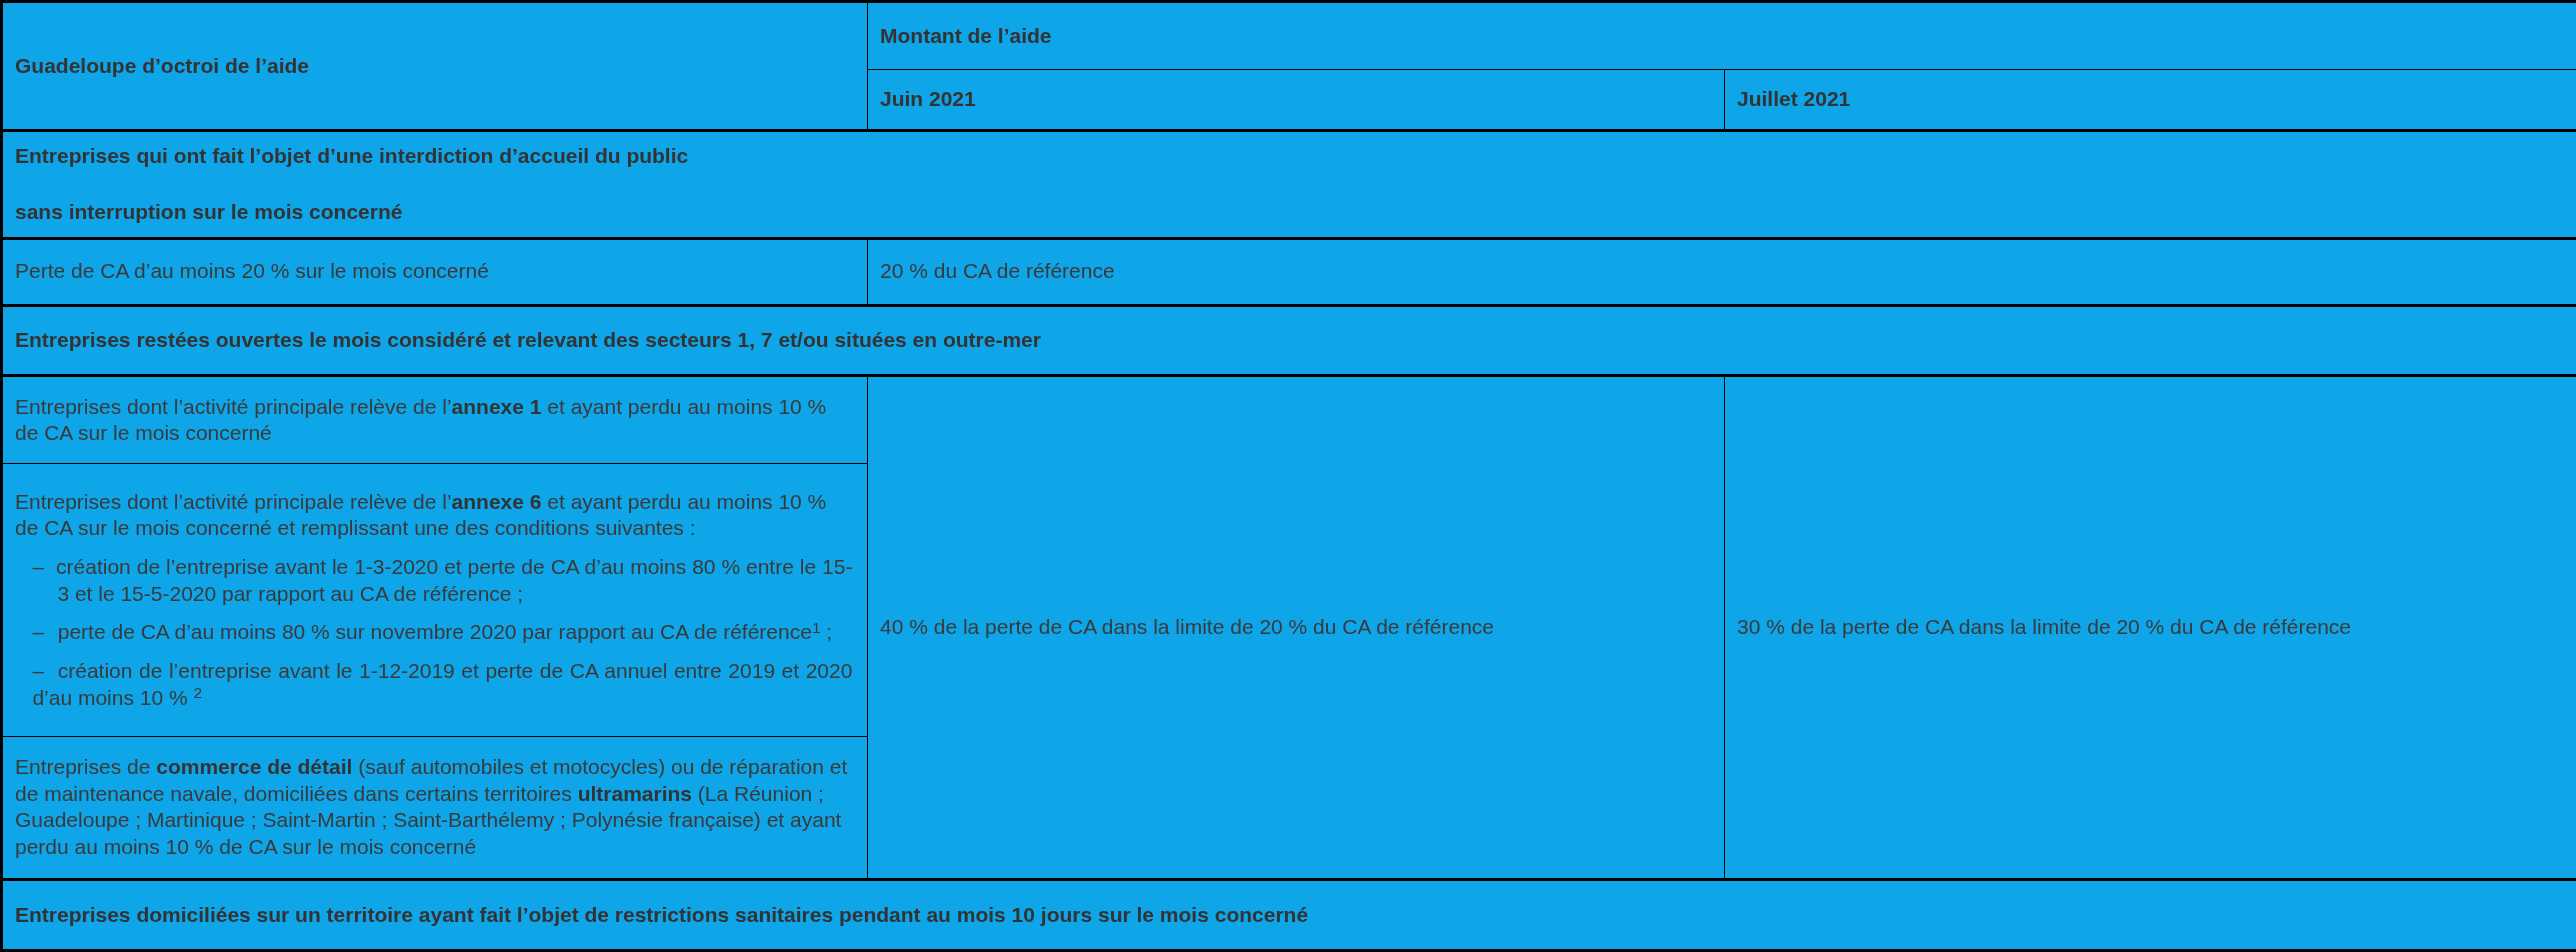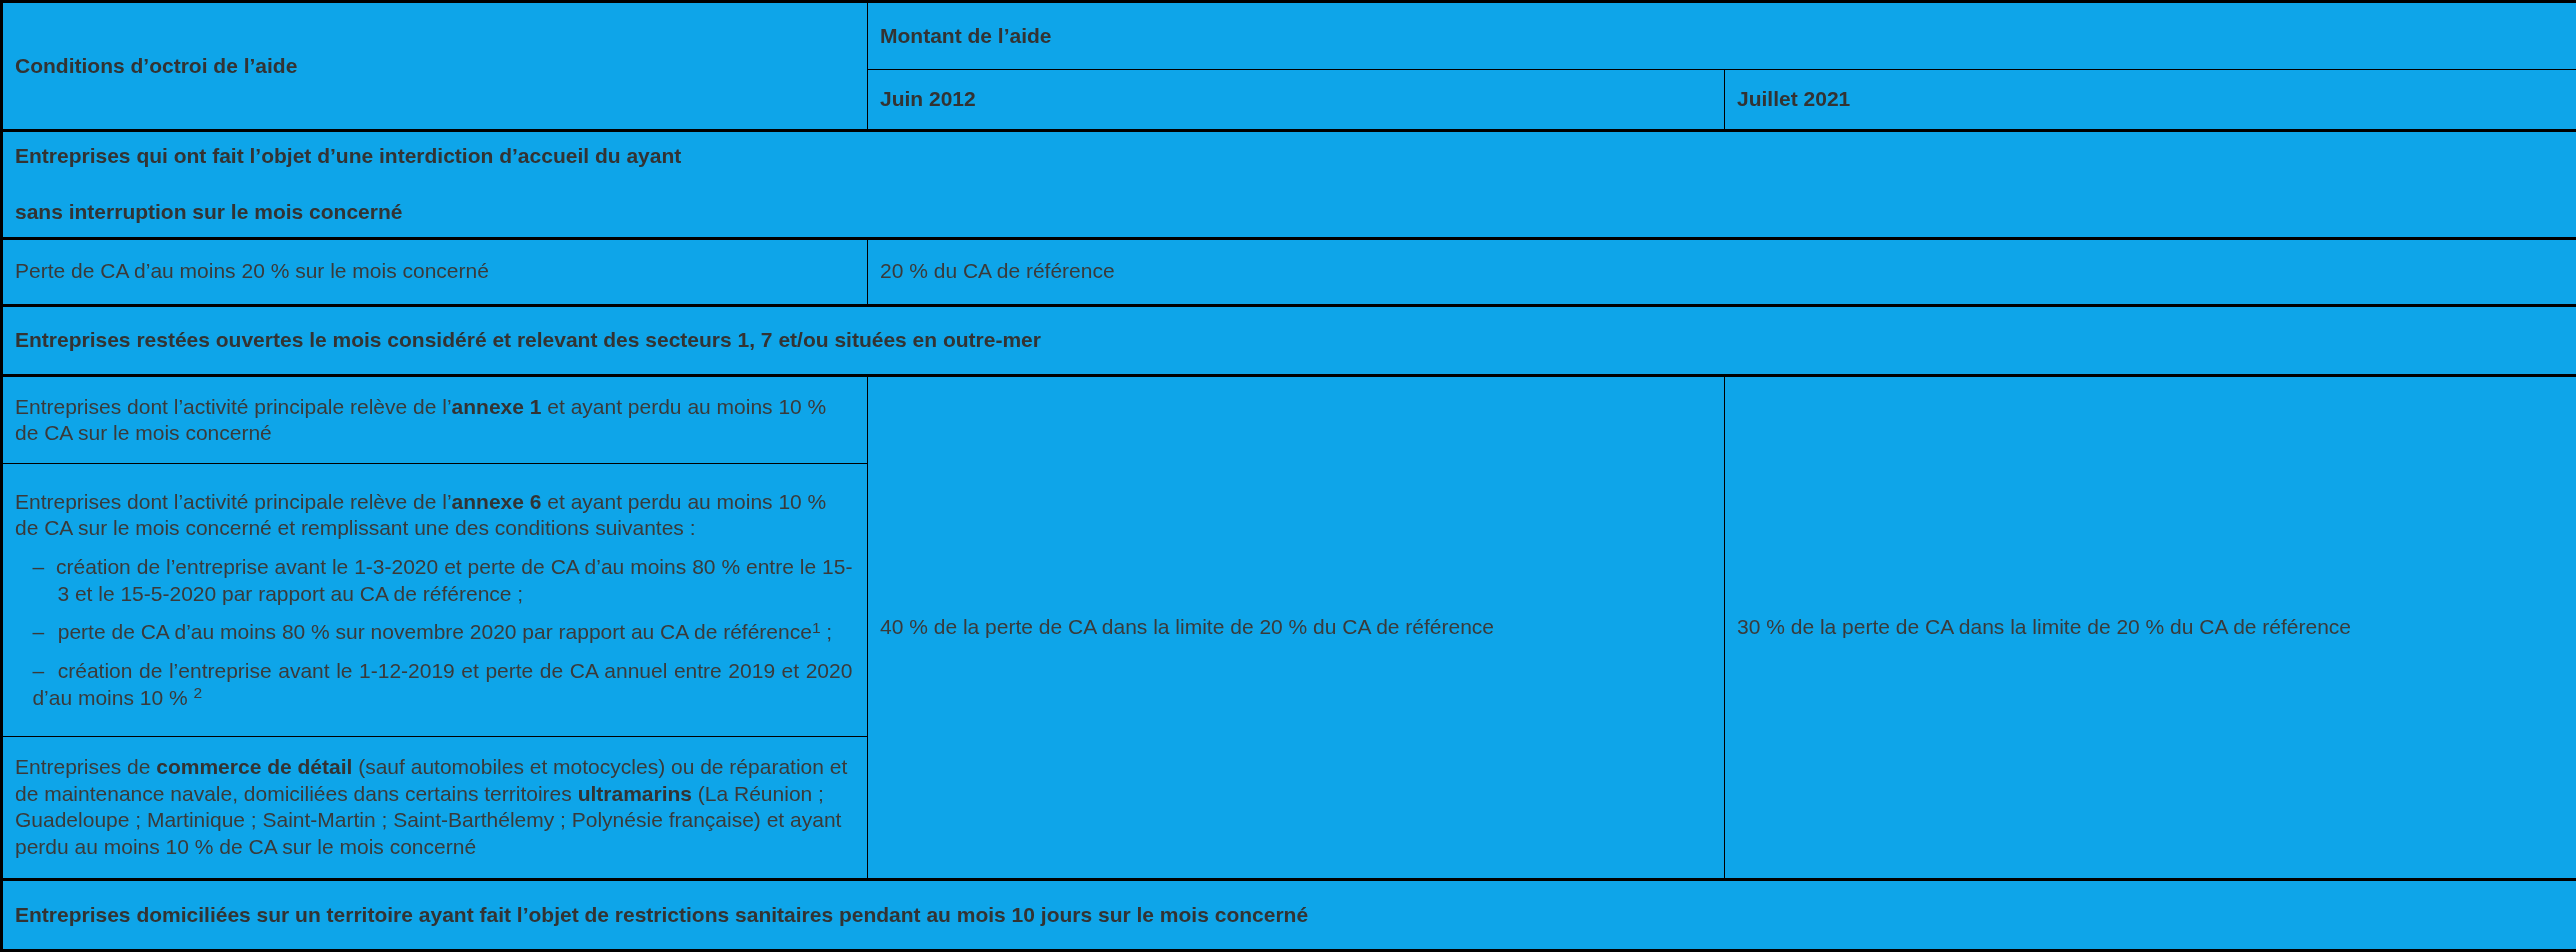--- a/index.html
+++ b/index.html
@@ -76,40 +76,40 @@
   <table class="aid">
     <colgroup>
       <col style="width:866px">
       <col style="width:857px">
       <col style="width:853px">
     </colgroup>
 
     <tbody>
         <tr class="hrow1">
       <td class="gray hdr" rowspan="2">
-        <span>Conditions d’octroi de l’aide</span>
+        <span>Guadeloupe d’octroi de l’aide</span>
       </td>
       <td class="gray hdr" colspan="2">
         <span>Montant de l’aide</span>
       </td>
     </tr>
 
     <tr class="hrow2">
       <td class="gray hdr">
-        <span>Juin 2012</span>
+        <span>Juin 2021</span>
       </td>
       <td class="gray hdr">
         <span>Juillet 2021</span>
       </td>
     </tr>
 
     <tr class="sec sec1">
       <td colspan="3">
         <div class="twolines">
-          <div>Entreprises qui ont fait l’objet d’une interdiction d’accueil du ayant</div>
+          <div>Entreprises qui ont fait l’objet d’une interdiction d’accueil du public</div>
           <div>sans interruption sur le mois concerné</div>
         </div>
       </td>
     </tr>
 
     <tr class="r1">
       <td>
         <span>Perte de CA d’au moins 20&nbsp;% sur le mois concerné</span>
       </td>
       <td colspan="2">

